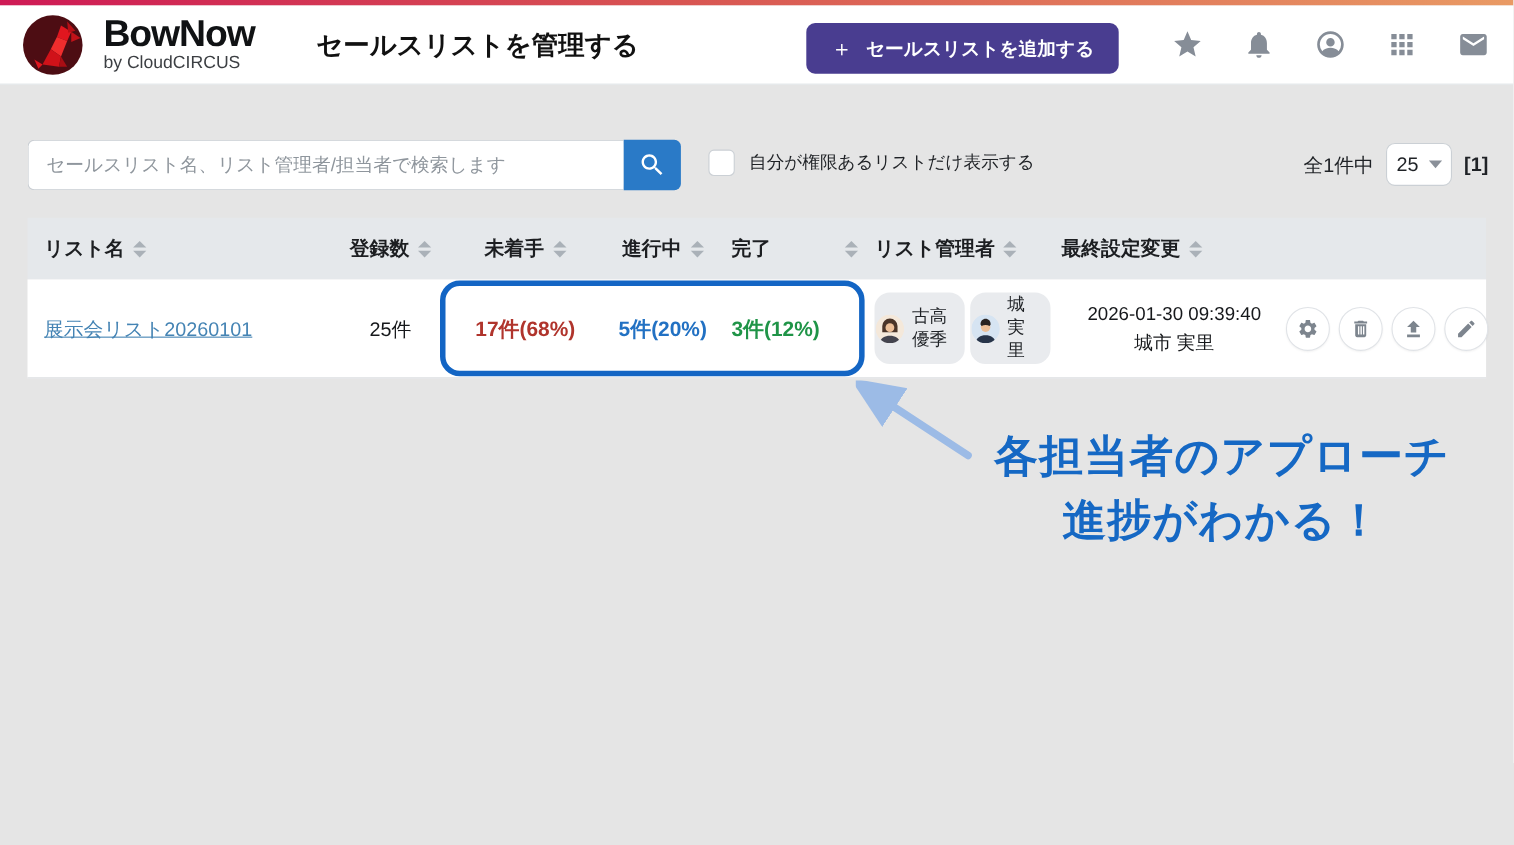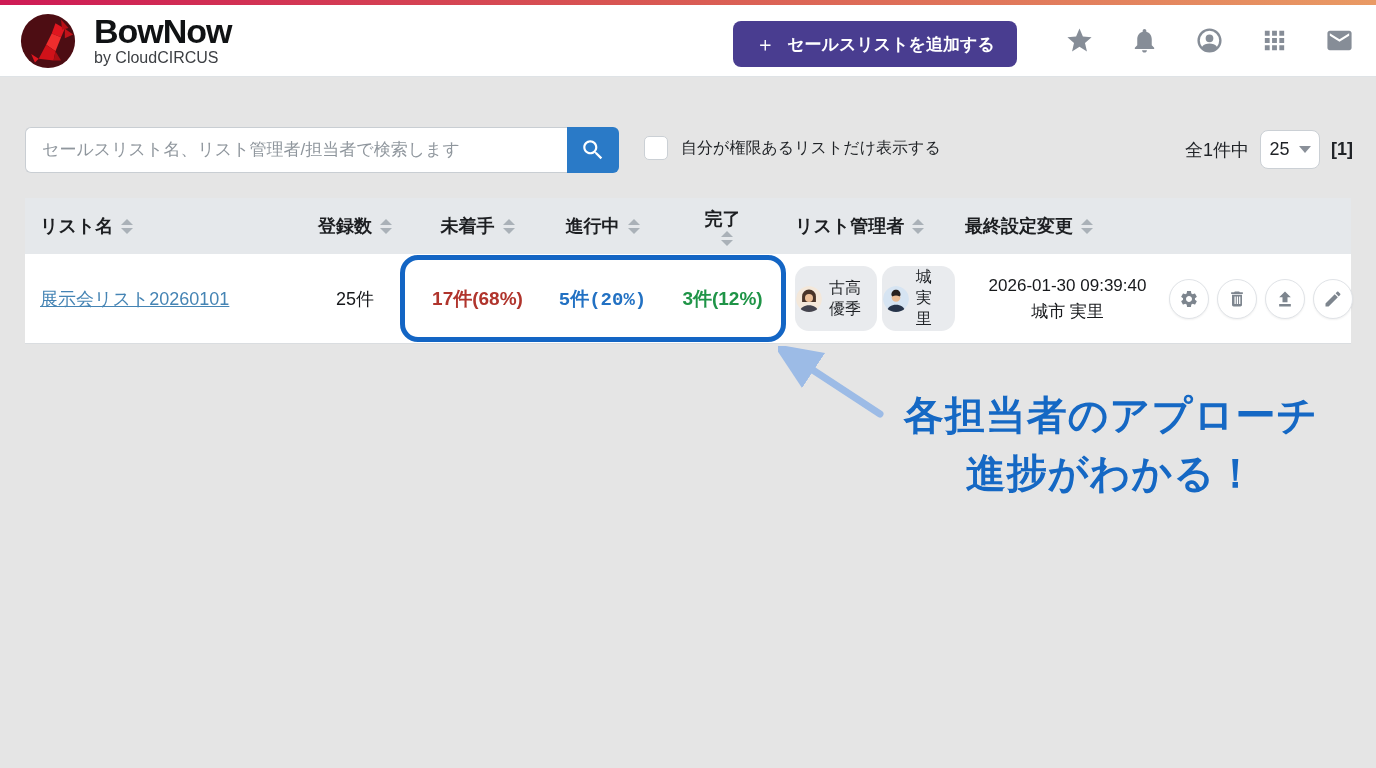--- a/index.html
+++ b/index.html
@@ -44,22 +44,22 @@
   .page-bracket{font-weight:bold;}
   
   .table{position:absolute;left:25px;top:198px;width:1326px;}
   .thead{display:flex;height:56px;background:#e5e8eb;align-items:center;
          font-size:18px;font-weight:bold;color:#1c1e21;}
   .trow{display:flex;height:89px;background:#fff;align-items:center;border-bottom:1px solid #dadde0;}
   .cell{box-sizing:border-box;display:flex;align-items:center;}
   .c1{width:270px;padding-left:15px;}
   .c2{width:120px;justify-content:center;}
   .c3{width:125px;justify-content:center;}
-  .c4{width:125px;justify-content:center;font-family:Liberation Mono, monospace;}
-  .c5{width:115px;justify-content:space-between;flex-direction:column;}
+  .c4{width:125px;justify-content:center;}
+  .c5{width:115px;justify-content:space-between;}
   .c6{width:175px;padding-left:15px;}
   .c7{width:215px;padding-left:10px;}
   .c8{width:181px;justify-content:center;}
   .sort{display:inline-flex;flex-direction:column;gap:3px;margin-left:8px;}
   .sort i{display:block;width:0;height:0;border-left:6px solid transparent;border-right:6px solid transparent;}
   .sort .up{border-bottom:6px solid #aab1b8;}
   .sort .dn{border-top:6px solid #aab1b8;}
   .list-link{color:#4584b4;text-decoration:underline;font-size:18px;cursor:pointer;}
   .count{font-size:18px;color:#16181b;}
   .status{font-size:19px;font-weight:bold;}
@@ -101,20 +101,21 @@
         <polygon points="34,22 44,26 38,41 28,34" fill="#ef2d2d"></polygon>
         <polygon points="28,34 38,41 36,51 20,49" fill="#d01219"></polygon>
         <polygon points="36,51 38,41 44,51" fill="#a90e14"></polygon>
         <polygon points="20,49 12,44 16,53" fill="#e0161f"></polygon>
       </svg>
     </span>
     <div class="brand-text">
       <div class="brand-name">BowNow</div>
       <div class="brand-sub">by CloudCIRCUS</div>
     </div>
+    <h1 class="page-title">セールスリストを管理する</h1>
     <button class="add-btn">
       <span class="plus">＋</span>
       <span>セールスリストを追加する</span>
     </button>
     <div class="header-icons">
       <span class="hicon">
         <svg viewBox="0 0 24 24">
             <path d="M12 17.27L18.18 21l-1.64-7.03L22 9.24l-7.19-.61L12 2 9.19 8.63 2 9.24l5.46 4.73L5.82 21z"></path>
           </svg>
       </span>

